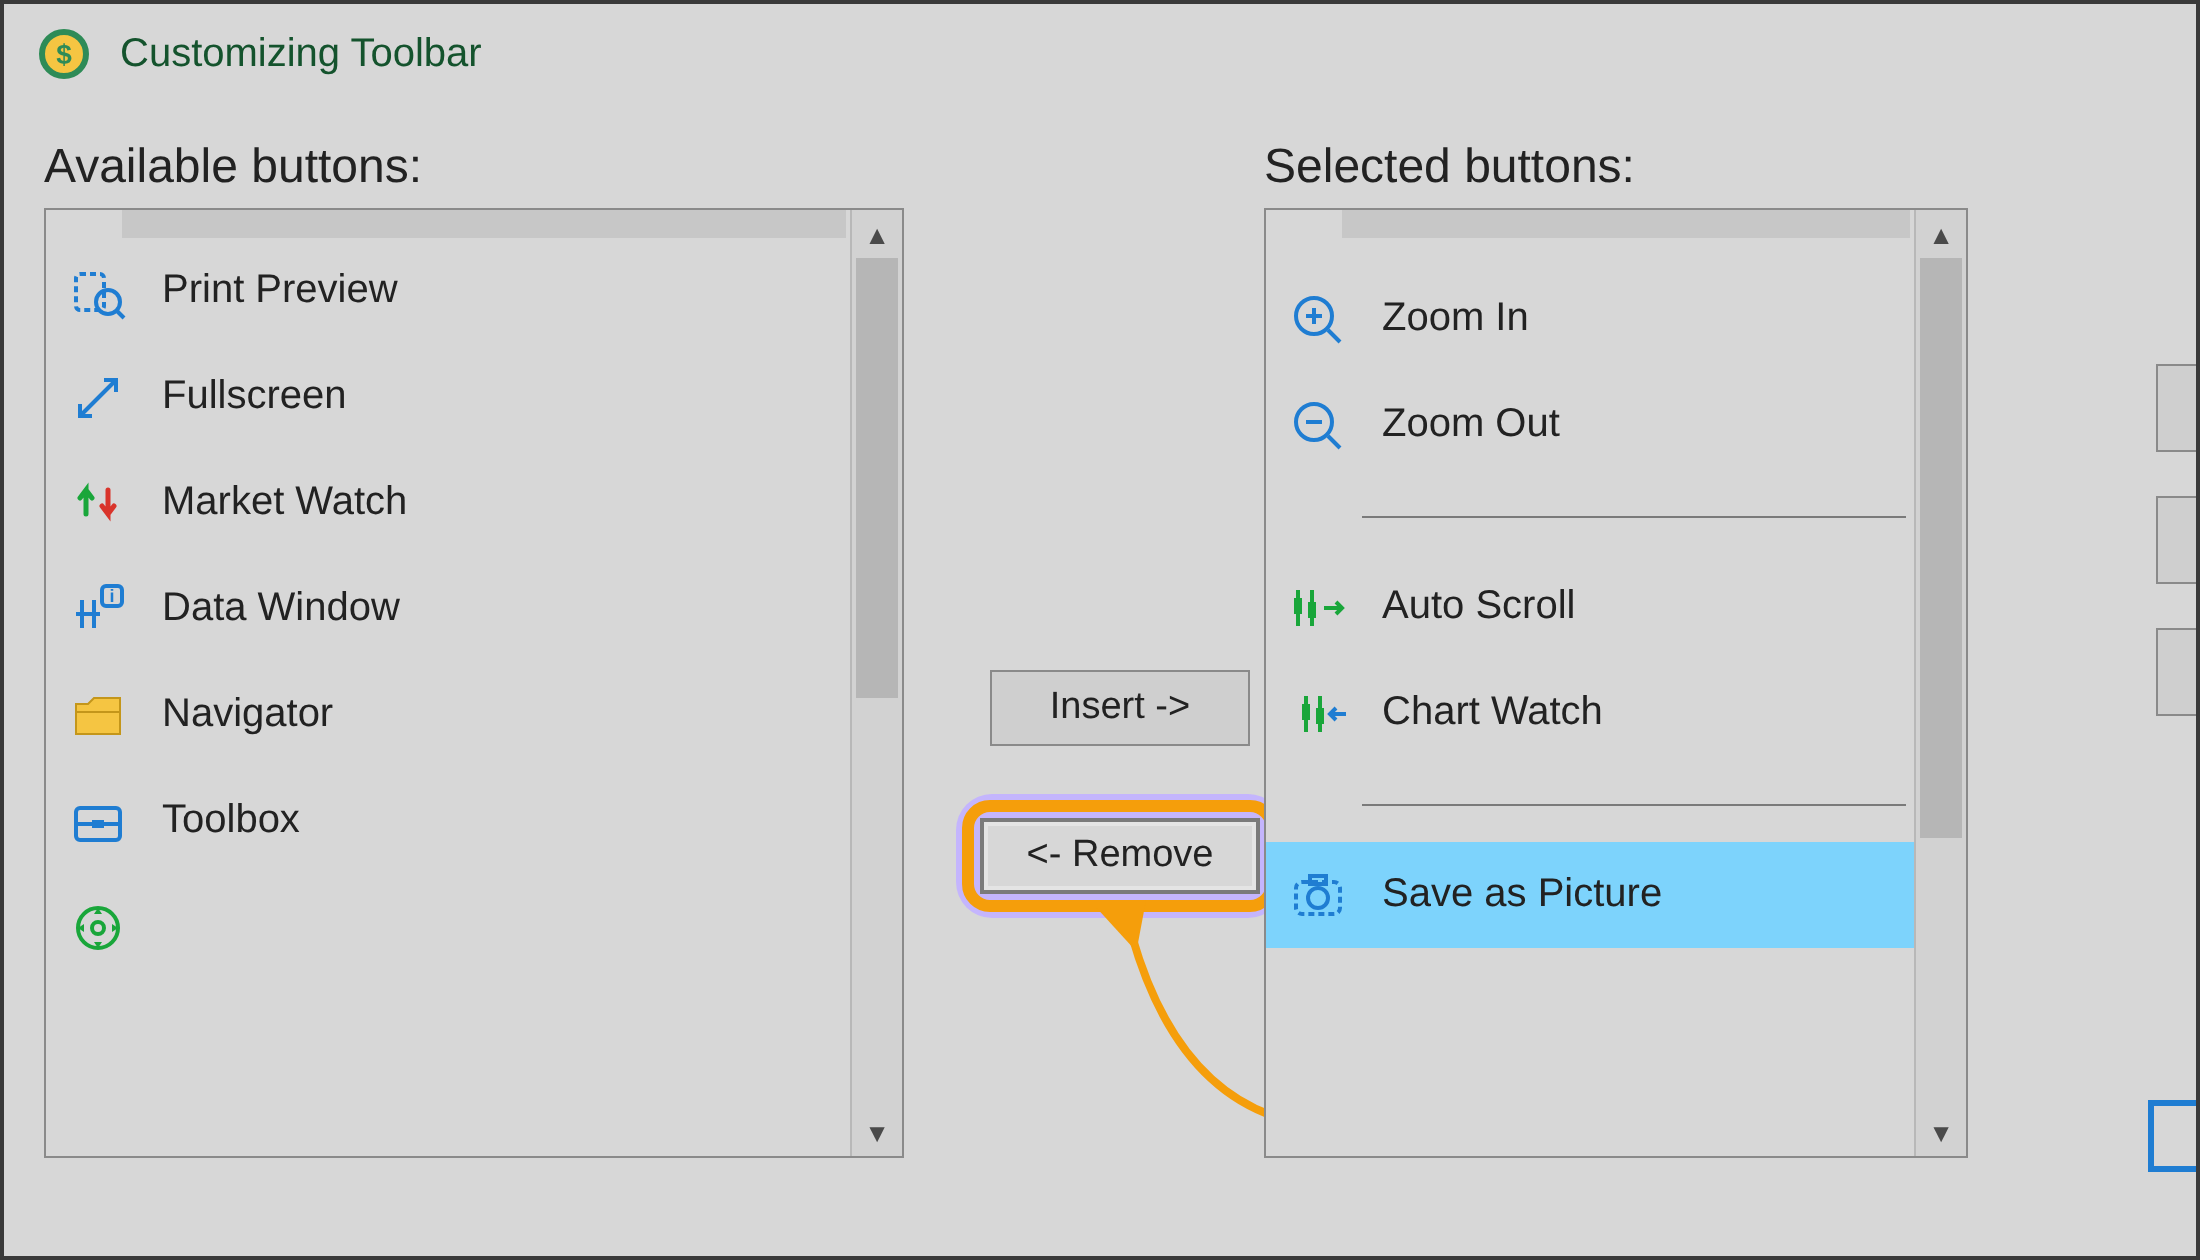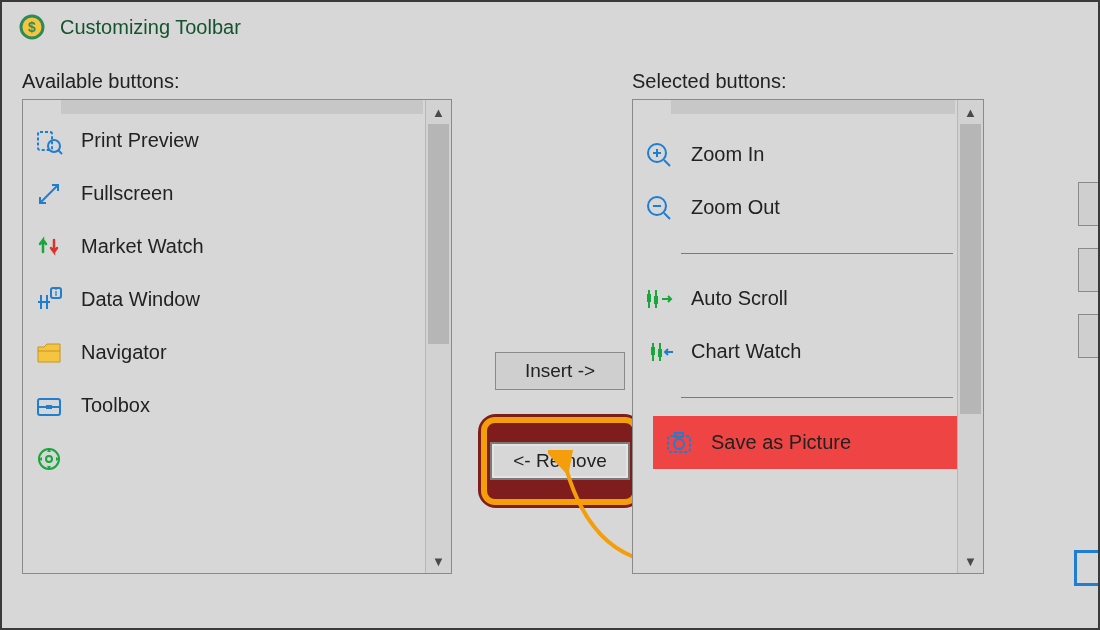--- a/index.html
+++ b/index.html
@@ -31,21 +31,21 @@
     position: relative;
     height: 560px;
   }
   .panel {
     display: flex;
     flex-direction: column;
   }
   .panel-left { width: 430px; }
   .panel-right { width: 352px; margin-left: 180px; }
   .panel-label {
-    font-size: 20px;
+    font-size: 24px;
     color: #222;
     margin-bottom: 6px;
   }
   .listbox {
     border: 1px solid #8a8a8a;
     background: #d7d7d7;
     height: 475px;
     position: relative;
     display: flex;
   }
@@ -87,22 +87,21 @@
   .item {
     display: flex;
     align-items: center;
     gap: 16px;
     height: 53px;
     padding-left: 10px;
     font-size: 20px;
     color: #222;
   }
   .item.selected {
-    background: #ef4444;
-    margin-left: 20px;
+    background: #7dd3fc;
   }
   .icon {
     width: 32px;
     height: 32px;
     display: flex;
     align-items: center;
     justify-content: center;
     flex-shrink: 0;
   }
   .sep-row {
@@ -113,44 +112,44 @@
     padding-right: 4px;
   }
   .sep-row .line {
     flex: 1;
     height: 1px;
     background: #7a7a7a;
   }
   .middle {
     position: absolute;
     left: 478px;
-    top: 300px;
+    top: 283px;
     width: 160px;
     display: flex;
     flex-direction: column;
     align-items: center;
     gap: 24px;
   }
   .btn {
     width: 130px;
     height: 38px;
     background: #cfcfcf;
     border: 1px solid #8a8a8a;
     font-size: 19px;
     color: #222;
     display: flex;
     align-items: center;
     justify-content: center;
     cursor: pointer;
   }
   .remove-highlight {
     position: relative;
-    padding: 28px 12px;
+    padding: 12px 12px;
     border-radius: 18px;
-    background: #7f1d1d;
+    background: #c4b5fd;
   }
   .remove-highlight::before {
     content: '';
     position: absolute;
     inset: 3px;
     border: 6px solid #f59e0b;
     border-radius: 14px;
     pointer-events: none;
   }
   .remove-highlight .btn {

